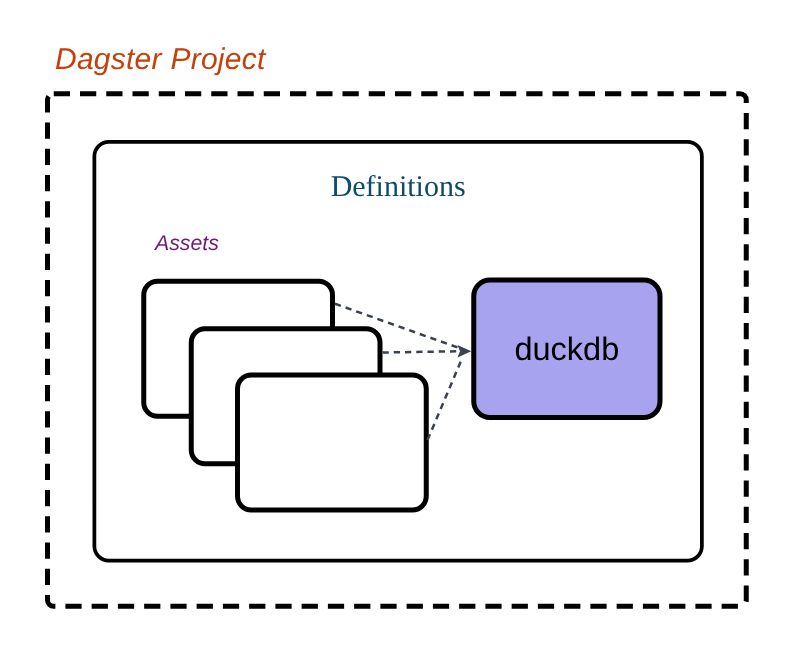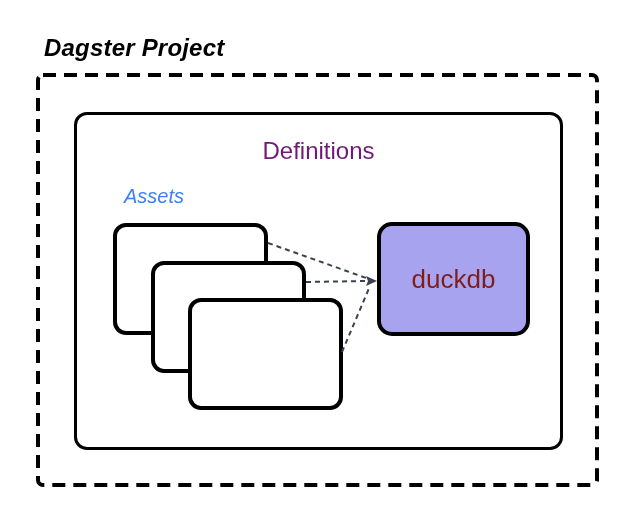--- a/index.html
+++ b/index.html
@@ -15,22 +15,22 @@
     background: #ffffff;
     overflow: hidden;
   }
   .abs { position: absolute; }
 
   .title {
     left: 44px;
     top: 34px;
     font-size: 24px;
     font-style: italic;
-    font-weight: 700;
-    color: #000000;
+    font-weight: 400;
+    color: #c2410c;
     letter-spacing: 0.2px;
     z-index: 6;
   }
 
   .definitions-box {
     left: 74px;
     top: 112px;
     width: 489px;
     height: 338px;
     box-sizing: border-box;
@@ -38,29 +38,30 @@
     border: 3px solid #000000;
     border-radius: 13px;
     z-index: 1;
   }
   .definitions-label {
     left: 74px;
     top: 137px;
     width: 489px;
     text-align: center;
     font-size: 24px;
-    color: #701a75;
+    color: #0c4a6e;
     z-index: 5;
+    font-family: Liberation Serif, serif;
   }
 
   .section-label {
-    font-size: 20px;
+    font-size: 17px;
     font-style: italic;
     font-weight: 500;
-    color: #3b82f6;
+    color: #701a75;
     z-index: 5;
   }
   .assets-label   { left: 124px; top: 185px; }
   .resource-label { left: 387px; top: 185px; }
 
   .asset-card {
     width: 155px;
     height: 112px;
     box-sizing: border-box;
     background: #ffffff;
@@ -80,21 +81,21 @@
     background: #a8a3ee;
     border: 4px solid #000000;
     border-radius: 15px;
     display: flex;
     align-items: center;
     justify-content: center;
     z-index: 4;
   }
   .resource-box .db-label {
     font-size: 26px;
-    color: #7f1d1d;
+    color: #000000;
   }
 
   svg.overlay {
     position: absolute;
     left: 0;
     top: 0;
     width: 638px;
     height: 525px;
     z-index: 7;
     pointer-events: none;

